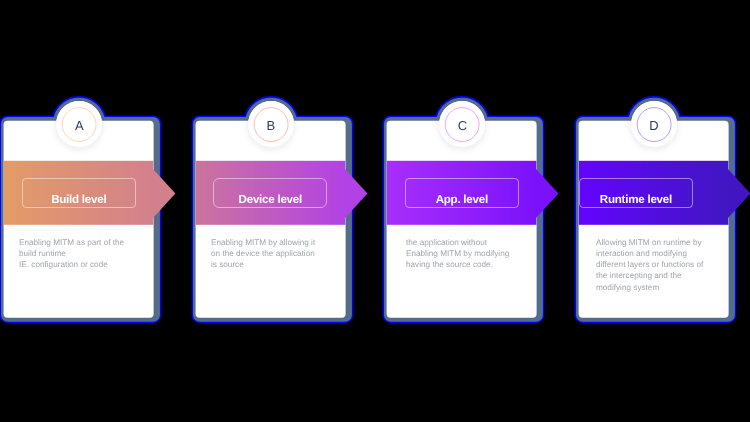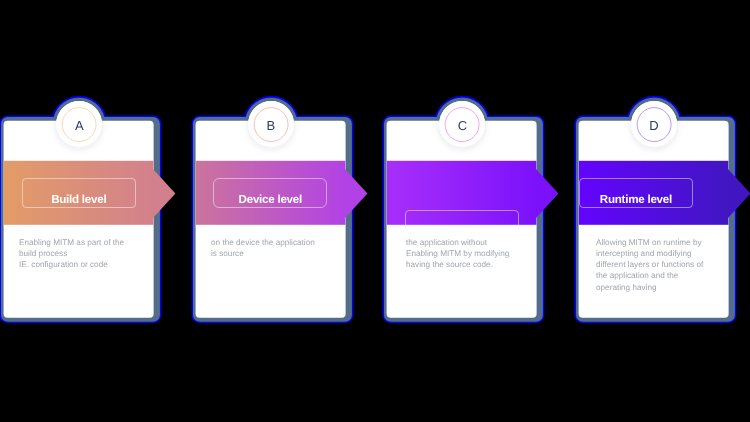--- a/index.html
+++ b/index.html
@@ -56,21 +56,21 @@
         <g clip-path="url(#cs0)">
           <rect x="2.6" y="43.8" width="150" height="64" fill="url(#g0)"></rect>
         </g>
         <polygon points="150.6,50.557999999999986 174.4,76.5 150.6,102.44200000000001" fill="url(#g0)"></polygon>
         <circle cx="78.1" cy="7.55" r="16.95" fill="none" stroke="#fcd8b2" stroke-width="1"></circle>
       </svg>
       <div class="content">
         <div class="chip" style="left: 20.4px; top: 60.9px;">Build level</div>
         <div class="desc" style="left: 18.2px;">
           <div>Enabling MITM as part of the</div>
-          <div>build process</div>
+          <div>build runtime</div>
           <div>IE. configuration or code</div>
         </div>
         <div class="letter" style="left: 58.1px; top: 1.9px; width: 40px;">A</div>
       </div>
     </div>
     <div class="card" style="left: 192.8px; top: 117px;">
       <svg width="190" height="240" viewBox="0 0 190 240" xmlns="http://www.w3.org/2000/svg">
         <defs>
           <linearGradient id="g1" gradientUnits="userSpaceOnUse" x1="2.6" y1="0" x2="173.6" y2="0">
             <stop offset="0" stop-color="#cb749c"></stop>
@@ -95,20 +95,21 @@
         <circle cx="78.1" cy="6.9" r="22.9" fill="#ffffff" filter="url(#bs1)"></circle>
         <g clip-path="url(#cs1)">
           <rect x="2.6" y="43.8" width="150" height="64" fill="url(#g1)"></rect>
         </g>
         <polygon points="150.6,50.557999999999986 174.4,76.5 150.6,102.44200000000001" fill="url(#g1)"></polygon>
         <circle cx="78.1" cy="7.55" r="16.95" fill="none" stroke="#fdbcb6" stroke-width="1"></circle>
       </svg>
       <div class="content">
         <div class="chip" style="left: 20.4px; top: 60.9px; border-radius: 6px;">Device level</div>
         <div class="desc" style="left: 18.6px;">
+          <div>Enabling MITM by allowing it</div>
           <div>on the device the application</div>
           <div>is source</div>
         </div>
         <div class="letter" style="left: 58.1px; top: 1.9px; width: 40px;">B</div>
       </div>
     </div>
     <div class="card" style="left: 384.3px; top: 117px;">
       <svg width="190" height="240" viewBox="0 0 190 240" xmlns="http://www.w3.org/2000/svg">
         <defs>
           <linearGradient id="g2" gradientUnits="userSpaceOnUse" x1="2.6" y1="0" x2="173.6" y2="0">
@@ -132,21 +133,21 @@
           <path d="M6.6,3.8L55.41079551857315,3.8A22.9,22.9 0 0 1 100.78920448142684,3.8L148.6,3.8A4,4 0 0 1 152.6,7.8L152.6,196.8A4,4 0 0 1 148.6,200.8L6.6,200.8A4,4 0 0 1 2.6,196.8L2.6,7.8A4,4 0 0 1 6.6,3.8Z" fill="#ffffff"></path>
         </g>
         <circle cx="78.1" cy="6.9" r="22.9" fill="#ffffff" filter="url(#bs2)"></circle>
         <g clip-path="url(#cs2)">
           <rect x="2.6" y="43.8" width="150" height="64" fill="url(#g2)"></rect>
         </g>
         <polygon points="150.6,50.557999999999986 174.4,76.5 150.6,102.44200000000001" fill="url(#g2)"></polygon>
         <circle cx="78.1" cy="7.55" r="16.95" fill="none" stroke="#eea8ea" stroke-width="1"></circle>
       </svg>
       <div class="content">
-        <div class="chip" style="left: 20.4px; top: 60.9px; margin-top: 32px;">App. level</div>
+        <div class="chip" style="left: 20.4px; top: 60.9px;">App. level</div>
         <div class="desc" style="left: 22px;">
           <div>the application without</div>
           <div>Enabling MITM by modifying</div>
           <div>having the source code.</div>
         </div>
         <div class="letter" style="left: 58.1px; top: 1.9px; width: 40px;">C</div>
       </div>
     </div>
     <div class="card" style="left: 575.8px; top: 117px;">
       <svg width="190" height="240" viewBox="0 0 190 240" xmlns="http://www.w3.org/2000/svg">
@@ -175,21 +176,21 @@
         <g clip-path="url(#cs3)">
           <rect x="2.6" y="43.8" width="150" height="64" fill="url(#g3)"></rect>
         </g>
         <polygon points="150.6,50.557999999999986 174.4,76.5 150.6,102.44200000000001" fill="url(#g3)"></polygon>
         <circle cx="78.1" cy="7.55" r="16.95" fill="none" stroke="#b69dee" stroke-width="1"></circle>
       </svg>
       <div class="content">
         <div class="chip" style="left: 3px; top: 60.9px;">Runtime level</div>
         <div class="desc" style="left: 19.9px;">
           <div>Allowing MITM on runtime by</div>
-          <div>intercepting and modifying</div>
+          <div>interaction and modifying</div>
           <div>different layers or functions of</div>
-          <div>the application and the</div>
-          <div>operating having</div>
+          <div>the intercepting and the</div>
+          <div>modifying system</div>
         </div>
         <div class="letter" style="left: 58.1px; top: 1.9px; width: 40px;">D</div>
       </div>
     </div>
   </div>
 
 </body></html>

